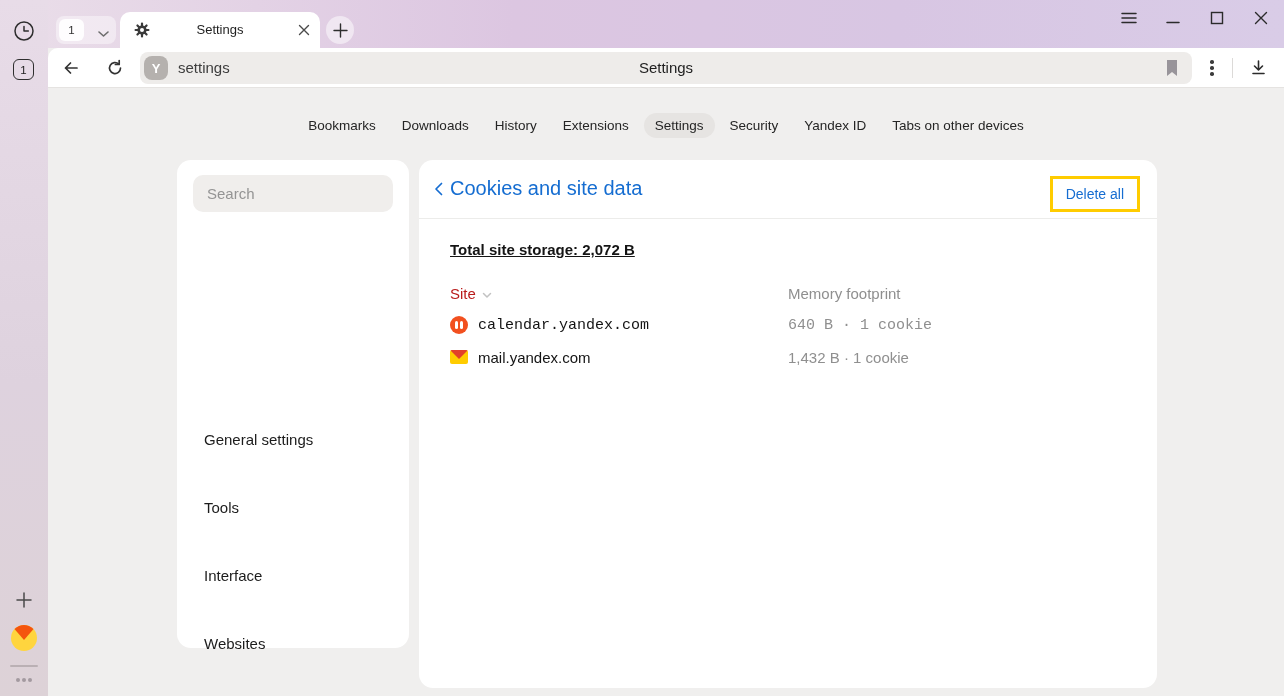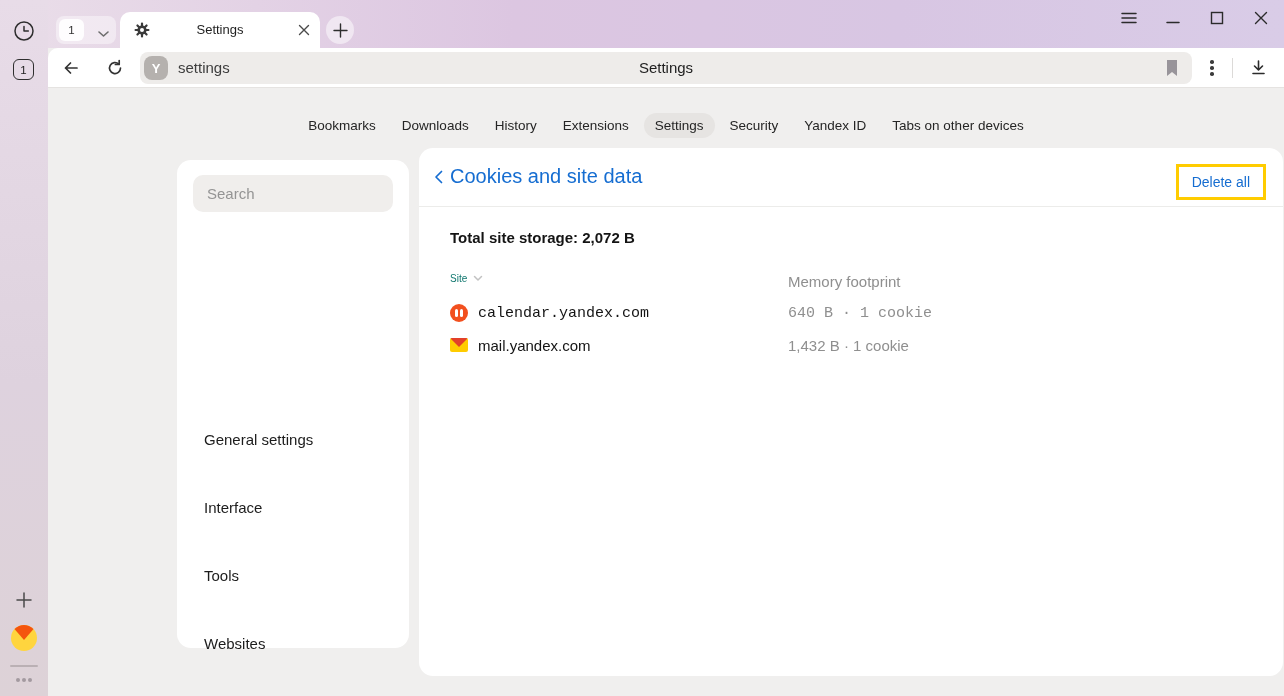--- a/index.html
+++ b/index.html
@@ -76,32 +76,32 @@
   .sidebar-card { position:absolute; left:177px; top:160px; width:232px; height:488px;
     background:#fff; border-radius:14px; }
   .search-input { position:absolute; left:16px; top:15px; width:200px; height:37px;
     background:#f0eeec; border:none; border-radius:10px; padding:0 14px; font-size:15px; color:#333;
     font-family:"Liberation Sans", sans-serif; outline:none; }
   .search-input::placeholder { color:#949494; opacity:1; }
   .side-items { position:absolute; left:0; top:228px; width:100%; }
   .side-item { height:32px; line-height:32px; padding-left:27px; font-size:15px; color:#1c1c1c; cursor:pointer;margin-top:36px; }
 
   
-  .main-card { position:absolute; left:419px; top:148px; width:864px; height:528px;
+  .main-card { position:absolute; left:419px; top:160px; width:738px; height:528px;
     background:#fff; border-radius:14px; }
   .main-header { position:absolute; left:0; top:0; width:100%; height:59px;
     border-bottom:1px solid #ececea; }
   .back-chevron { position:absolute; left:12px; top:21px; width:16px; height:16px; cursor:pointer; }
   .main-title { position:absolute; left:31px; top:17px; font-size:20px; color:#156dd1; cursor:pointer; }
   .highlight-box { position:absolute; right:17px; top:16px; border:3.5px solid #ffcc00;margin-left:48px; }
   .delete-all { padding:7px 13px; font-size:14px; color:#156dd1; background:#fff; border:none;
     cursor:pointer; font-family:"Liberation Sans", sans-serif; }
-  .total-storage { position:absolute; left:31px; top:81px; font-size:15px; font-weight:bold; color:#141414; }
+  .total-storage { position:absolute; left:31px; top:81px; font-size:15px; font-weight:bold; color:#141414;text-decoration:underline; }
   .table-header { position:absolute; left:31px; top:125px; right:20px; height:18px; }
-  .col-site-head { position:absolute; left:0; top:0; font-size:10px; color:#0f766e; cursor:pointer; }
+  .col-site-head { position:absolute; left:0; top:0; font-size:15px; color:#b91c1c; cursor:pointer; }
   .sort-chevron { display:inline-block; margin-left:6px; }
   .col-mem-head { position:absolute; left:338px; top:0; font-size:15px; color:#8f8f8f; }
   .t-row { position:absolute; left:31px; right:20px; height:32px; display:flex; align-items:center; cursor:pointer; }
   .t-row .cell-site { width:338px; display:flex; align-items:center; gap:10px; font-size:15px; color:#141414; }
   .t-row .cell-mem { font-size:15px; color:#8f8f8f; }
 
   .fav-cal { width:18px; height:18px; border-radius:50%; background:#f2501f; position:relative; flex:0 0 auto; }
   .fav-cal::before, .fav-cal::after { content:""; position:absolute; top:5px; width:3px; height:8px;
     background:#fff; border-radius:2px; }
   .fav-cal::before { left:5px; } .fav-cal::after { left:10px; }
@@ -240,22 +240,22 @@
     <span class="nav-tab active">Settings</span>
     <span class="nav-tab">Security</span>
     <span class="nav-tab">Yandex ID</span>
     <span class="nav-tab">Tabs on other devices</span>
   </div>
 
   <div class="sidebar-card">
     <input class="search-input" type="text" placeholder="Search" style="">
     <div class="side-items">
       <div class="side-item">General settings</div>
+      <div class="side-item">Tools</div>
       <div class="side-item">Interface</div>
-      <div class="side-item">Tools</div>
       <div class="side-item">Websites</div>
       <div class="side-item">System</div>
     </div>
   </div>
 
   <div class="main-card">
     <div class="main-header">
       <div class="back-chevron">
         <svg width="16" height="16" viewBox="0 0 16 16">
             <path d="M10.5 2.5L5 8l5.5 5.5" fill="none" stroke="#156dd1" stroke-width="1.7" stroke-linecap="round" stroke-linejoin="round"></path>

